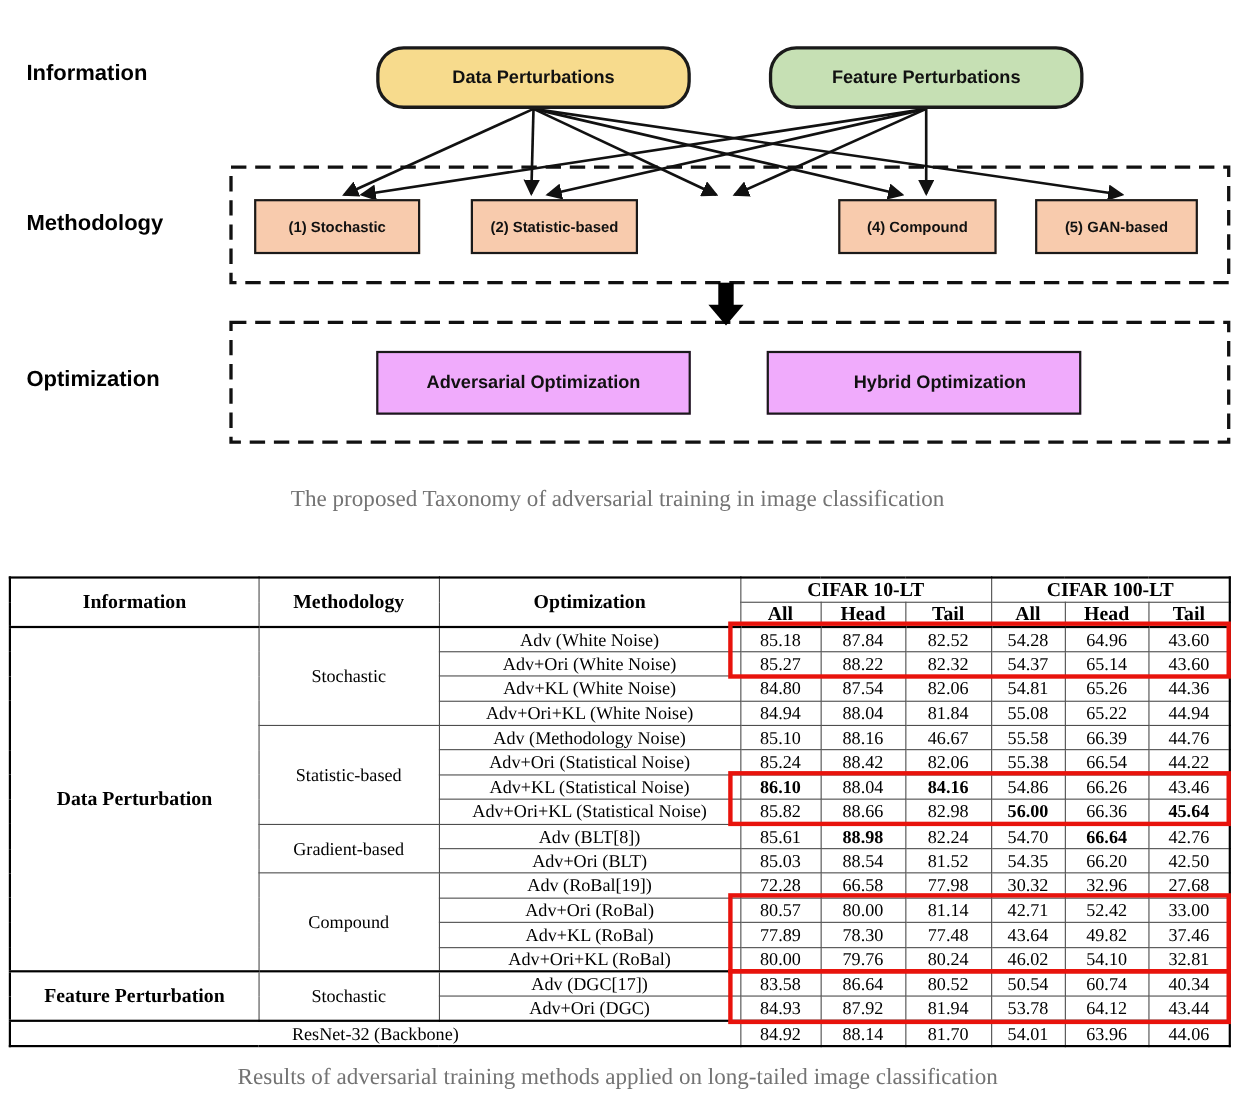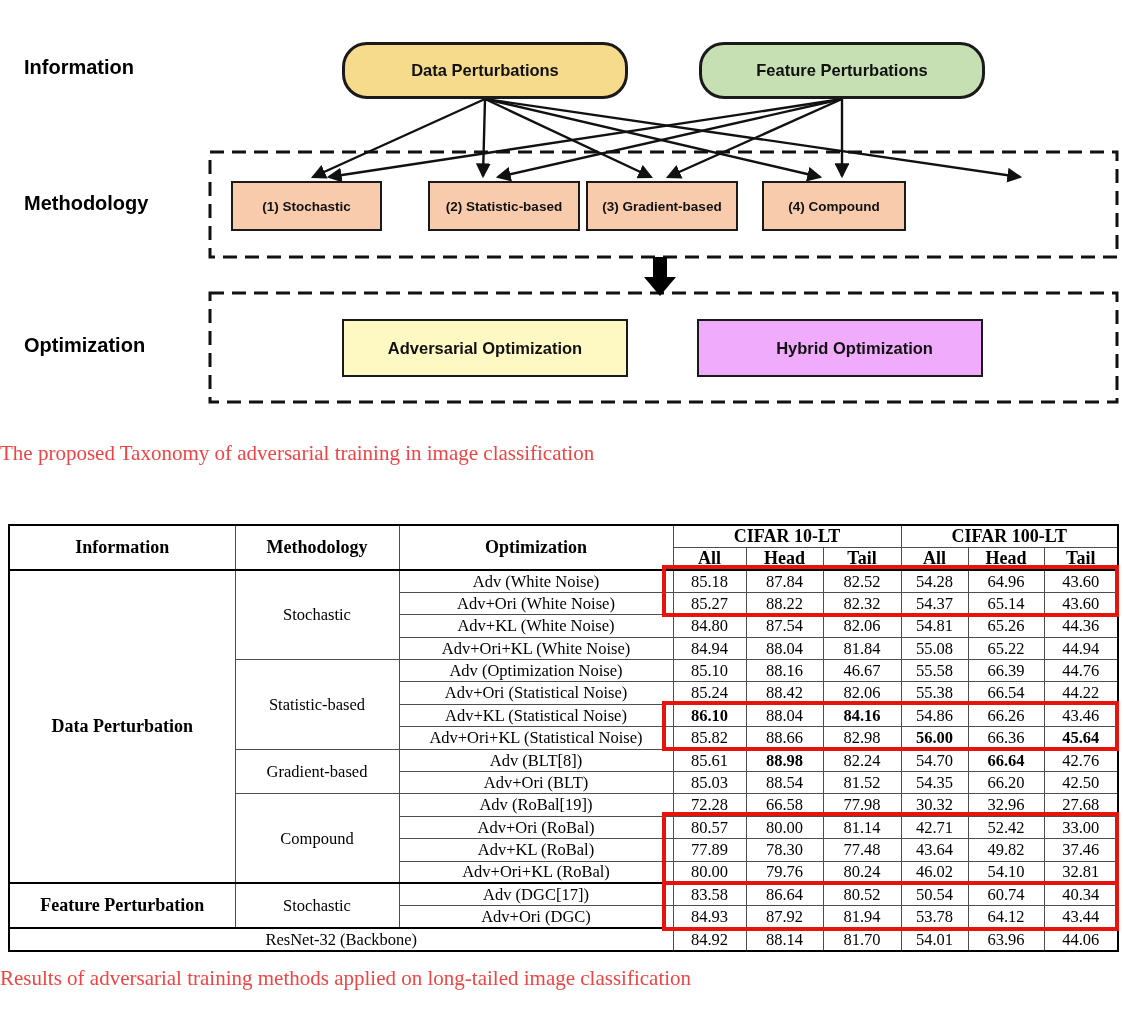--- a/index.html
+++ b/index.html
@@ -8,22 +8,22 @@
   
   .rowlabel{position:absolute;left:24px;font-size:20px;font-weight:bold;color:#000;
             font-family:"Liberation Sans",sans-serif;}
   .dbox{position:absolute;display:flex;align-items:center;justify-content:center;
         border:3px solid #1a1a1a;box-sizing:border-box;text-align:center;
         font-weight:bold;color:#111;}
   .infobox{width:286px;height:57px;top:42px;font-size:16.5px;border-radius:25px;}
   .methbox{top:181px;height:50px;font-size:13.5px;border-width:2.5px;text-align:center;}
   .optbox{width:286px;height:58px;top:319px;font-size:16.5px;border-width:2.5px;}
   #diagram-svg{position:absolute;left:0;top:0;width:1123px;height:450px;}
-  .caption{position:absolute;left:0;width:1123px;
-           font-family:"Liberation Serif",serif;font-size:21px;color:#ef4444;}
+  .caption{position:absolute;left:0;width:1123px;text-align:center;
+           font-family:"Liberation Serif",serif;font-size:21px;color:#737373;}
   #caption-taxonomy{top:441px;}
   #caption-results{top:966px;}
   
   #results-table{position:absolute;left:8px;top:524px;width:1109px;
      border-collapse:collapse;table-layout:fixed;
      font-family:"Liberation Serif",serif;color:#000;border:2px solid #000;}
   #results-table td,#results-table th{border:1px solid #4d4d4d;padding:0;margin:0;
      text-align:center;vertical-align:middle;overflow:hidden;white-space:nowrap;}
   #results-table th{font-size:18px;font-weight:bold;}
   #results-table td{font-size:16.5px;font-weight:normal;line-height:1.05;}
@@ -87,28 +87,28 @@
   <div class="dbox infobox" style="left: 699px; background-color: rgb(198, 224, 180); align-items: center;">
     <span>Feature Perturbations</span>
   </div>
 
   <div class="dbox methbox" style="left: 231px; width: 151px; background-color: rgb(248, 203, 173);">
     <span>(1) Stochastic</span>
   </div>
   <div class="dbox methbox" style="left: 428px; width: 152px; background-color: rgb(248, 203, 173);">
     <span>(2) Statistic-based</span>
   </div>
-  <div class="dbox methbox" style="left: 586px; width: 152px; background-color: rgb(248, 203, 173);">
-    <span>(3) Gradient-based</span>
-  </div>
   <div class="dbox methbox" style="left: 762px; width: 144px; background-color: rgb(248, 203, 173);">
     <span>(4) Compound</span>
   </div>
-
-  <div class="dbox optbox" style="left: 342px; background-color: #fef9c3;">
+  <div class="dbox methbox" style="left: 941px; width: 148px; background-color: rgb(248, 203, 173);">
+    <span>(5) GAN-based</span>
+  </div>
+
+  <div class="dbox optbox" style="left: 342px; background-color: #f0abfc;">
     <span>Adversarial Optimization</span>
   </div>
   <div class="dbox optbox" style="left: 697px; background-color: #f0abfc; padding-left: 29px;">
     <span>Hybrid Optimization</span>
   </div>
 
   <div class="caption" id="caption-taxonomy">The proposed Taxonomy of adversarial training in image classification</div>
   <div class="caption" id="caption-results">Results of adversarial training methods applied on long-tailed image classification</div>
 
   <table id="results-table">
@@ -172,21 +172,21 @@
           <td>Adv+Ori+KL (White Noise)</td>
           <td>84.94</td>
           <td>88.04</td>
           <td>81.84</td>
           <td>55.08</td>
           <td>65.22</td>
           <td>44.94</td>
         </tr>
         <tr class="drow">
           <td rowspan="4">Statistic-based</td>
-          <td>Adv (Optimization Noise)</td>
+          <td>Adv (Methodology Noise)</td>
           <td>85.10</td>
           <td>88.16</td>
           <td>46.67</td>
           <td>55.58</td>
           <td>66.39</td>
           <td>44.76</td>
         </tr>
         <tr class="drow">
           <td>Adv+Ori (Statistical Noise)</td>
           <td>85.24</td>

